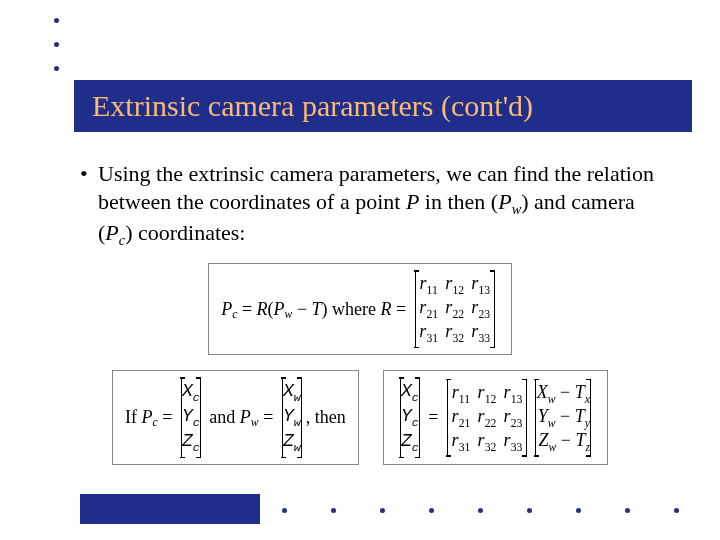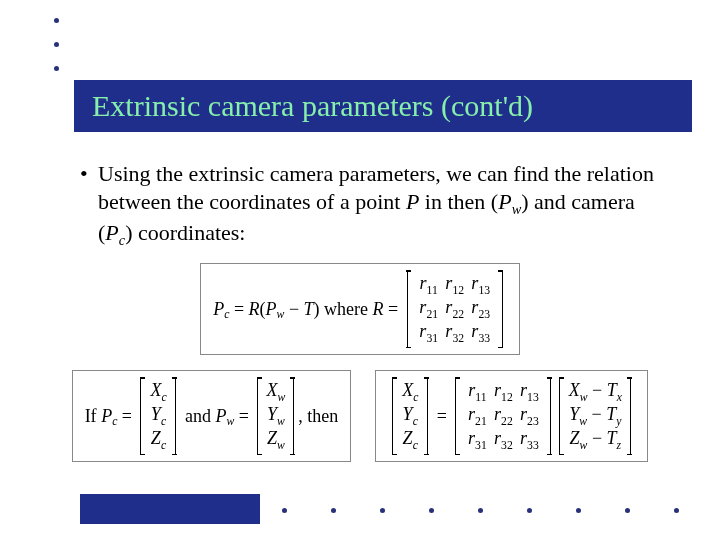--- a/index.html
+++ b/index.html
@@ -30,21 +30,21 @@
     left: 74px;
     top: 80px;
     width: 600px;
     height: 52px;
     background: #1f2e8a;
     display: flex;
     align-items: center;
     padding-left: 18px;
   }
   .title-bar span {
-    color: #86efac;
+    color: #fdba74;
     font-size: 30px;
   }
   .body-text {
     position: absolute;
     left: 80px;
     top: 160px;
     width: 580px;
     font-size: 22px;
     color: #000000;
     line-height: 1.25;
@@ -79,21 +79,21 @@
     position: absolute;
     top: 370px;
     left: 0;
     width: 720px;
     text-align: center;
   }
   .matrix {
     display: inline-block;
     border-left: 1.5px solid #000;
     border-right: 1.5px solid #000;
-    padding: 3px 8px;
+    padding: 3px 0;
     margin: 0 4px;
     vertical-align: middle;
     position: relative;
   }
   .matrix::before, .matrix::after {
     content: "";
     position: absolute;
     width: 5px;
     height: 1.5px;
     background: #000;
@@ -106,22 +106,22 @@
     width: 5px;
     height: 1.5px;
     background: #000;
     right: -1.5px;
   }
   .matrix .tr::before { top: 0; }
   .matrix .tr::after  { bottom: 0; }
   .matrix .tr { position: absolute; top:0; bottom:0; right:0; }
   .mrow { display: block; line-height: 1.15; white-space: nowrap; }
   .mcell { display: inline-block; min-width: 26px; text-align: center; }
-  .mcell.w { min-width: 54px; }
-  .mcell.narrow { min-width: 18px; }
+  .mcell.w { min-width: 54px; text-align: right; }
+  .mcell.narrow { min-width: 18px; font-family: Liberation Mono, monospace; }
   .sub { font-size: 0.65em; vertical-align: sub; }
   .inline { vertical-align: middle; }
   .block-blue {
     position: absolute;
     left: 80px;
     bottom: 16px;
     width: 180px;
     height: 30px;
     background: #1f2e8a;
   }

